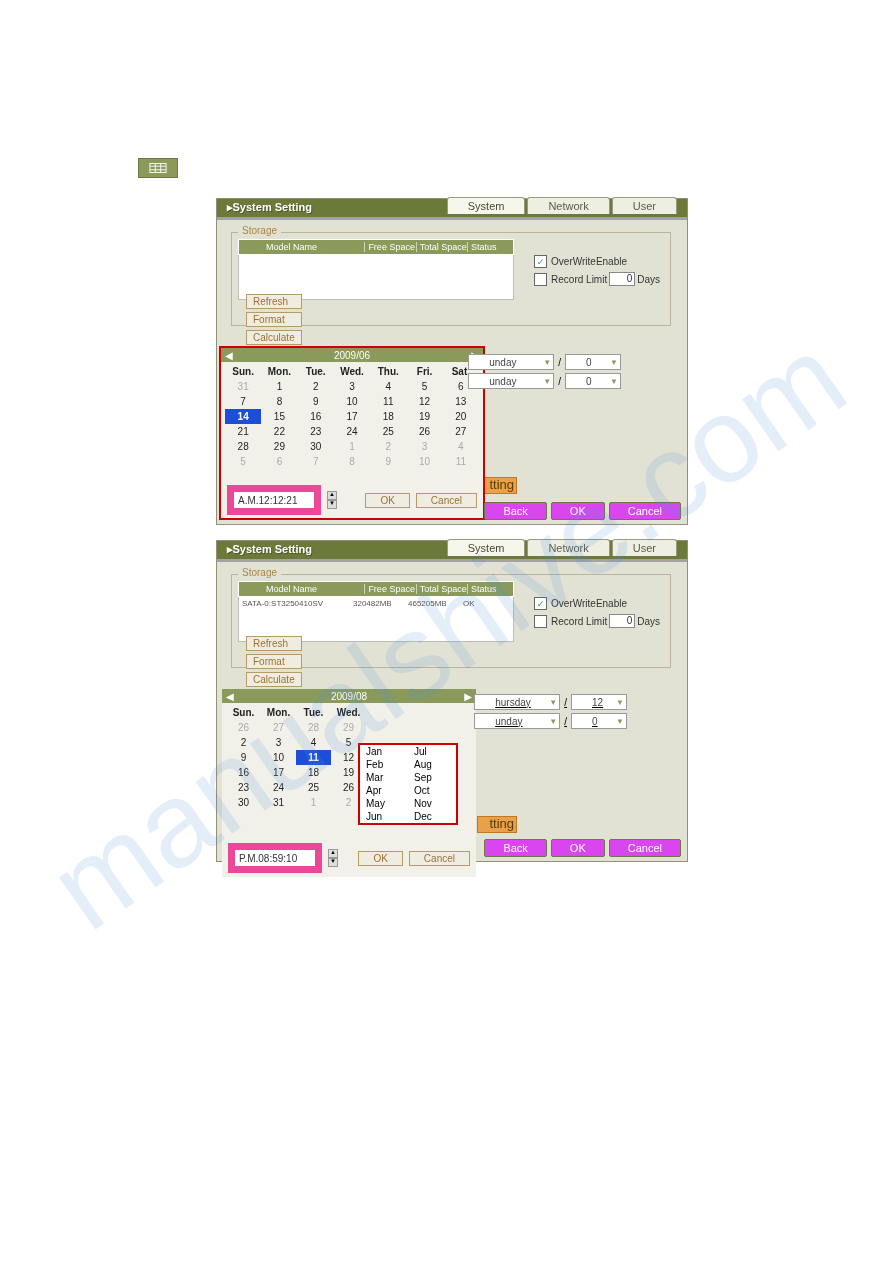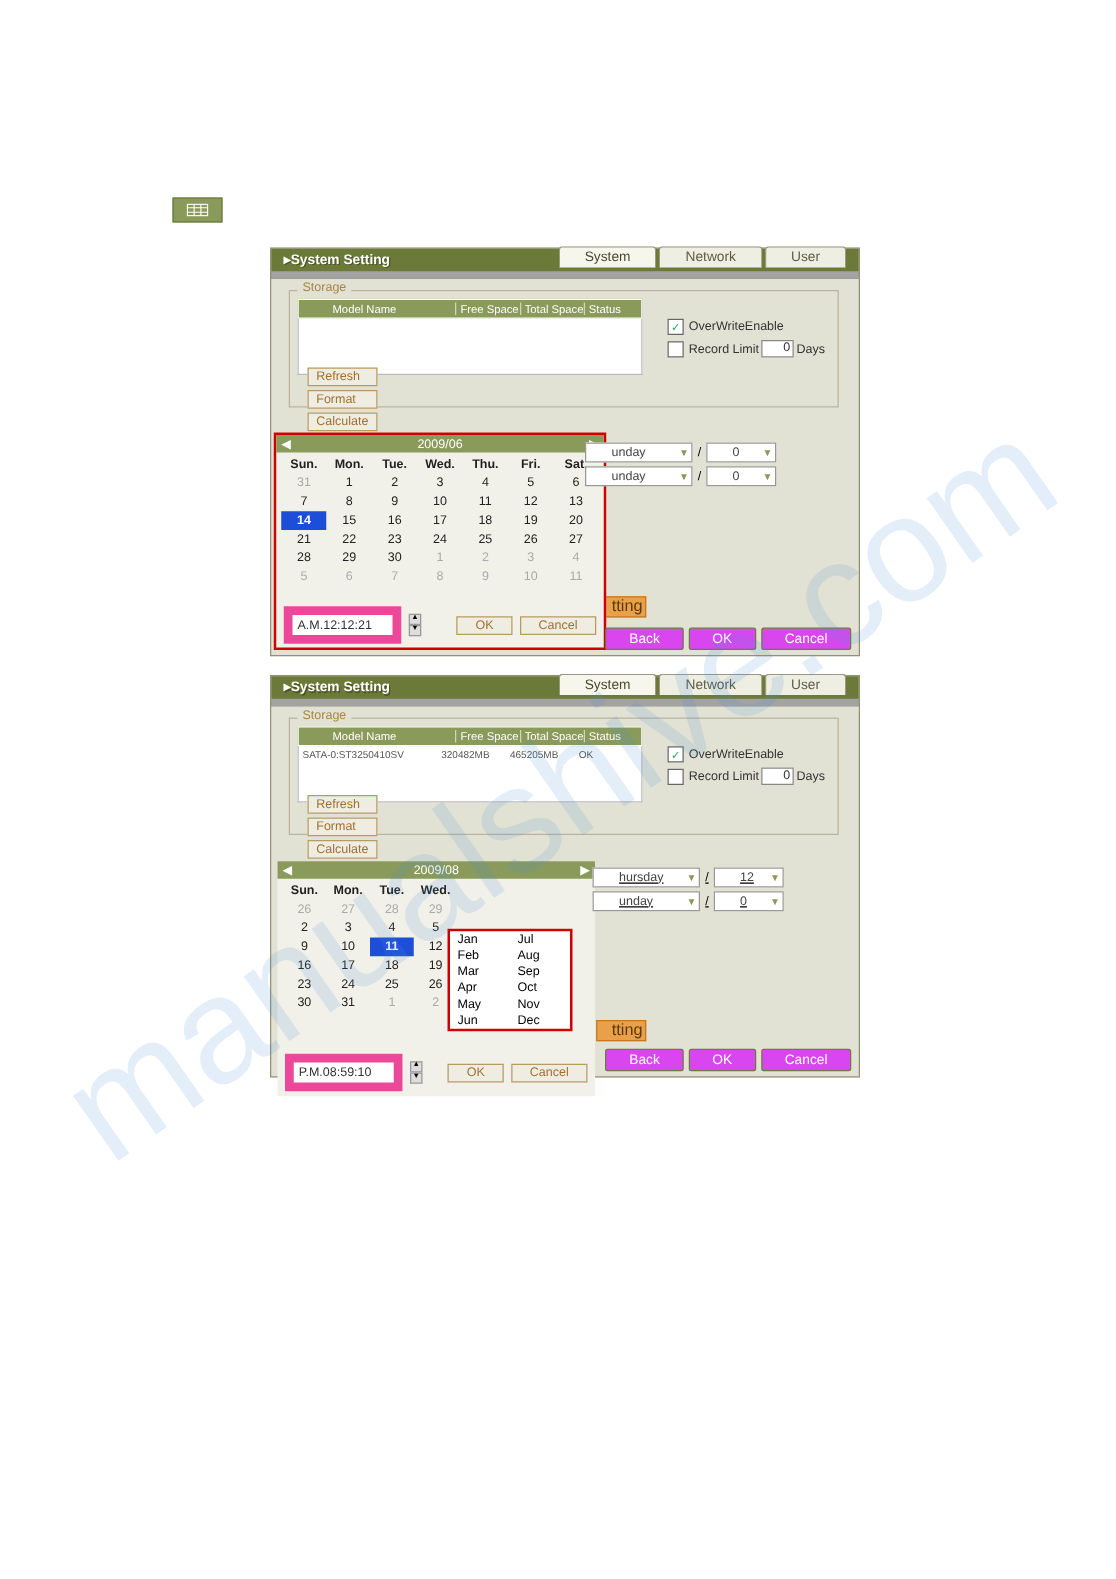--- a/index.html
+++ b/index.html
@@ -49,21 +49,21 @@
     width: 470px;
     background: #e2e2d4;
     border: 1px solid #948f79;
   }
   .panel1 { left: 216px; top: 198px; height: 325px; }
   .panel2 { left: 216px; top: 540px; height: 320px; }
 
   .panel-header {
     background: #6c7a39;
     height: 18px;
-    border-bottom: 6px solid #a3a3a3;
+    border-bottom: 3px solid #a3a3a3;
     position: relative;
   }
   .panel-title {
     position: absolute;
     left: 10px;
     top: 2px;
     color: #fff;
     font-size: 11px;
     font-weight: bold;
     text-shadow: 1px 1px 0 rgba(0,0,0,0.3);

